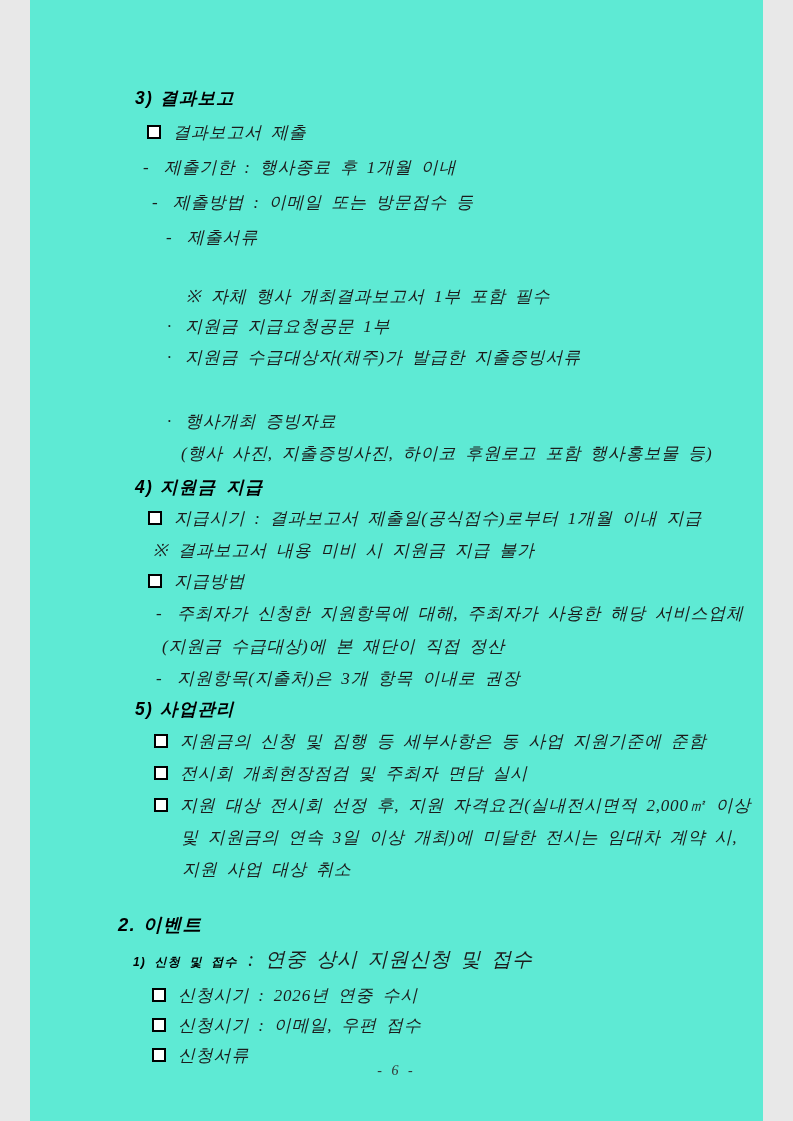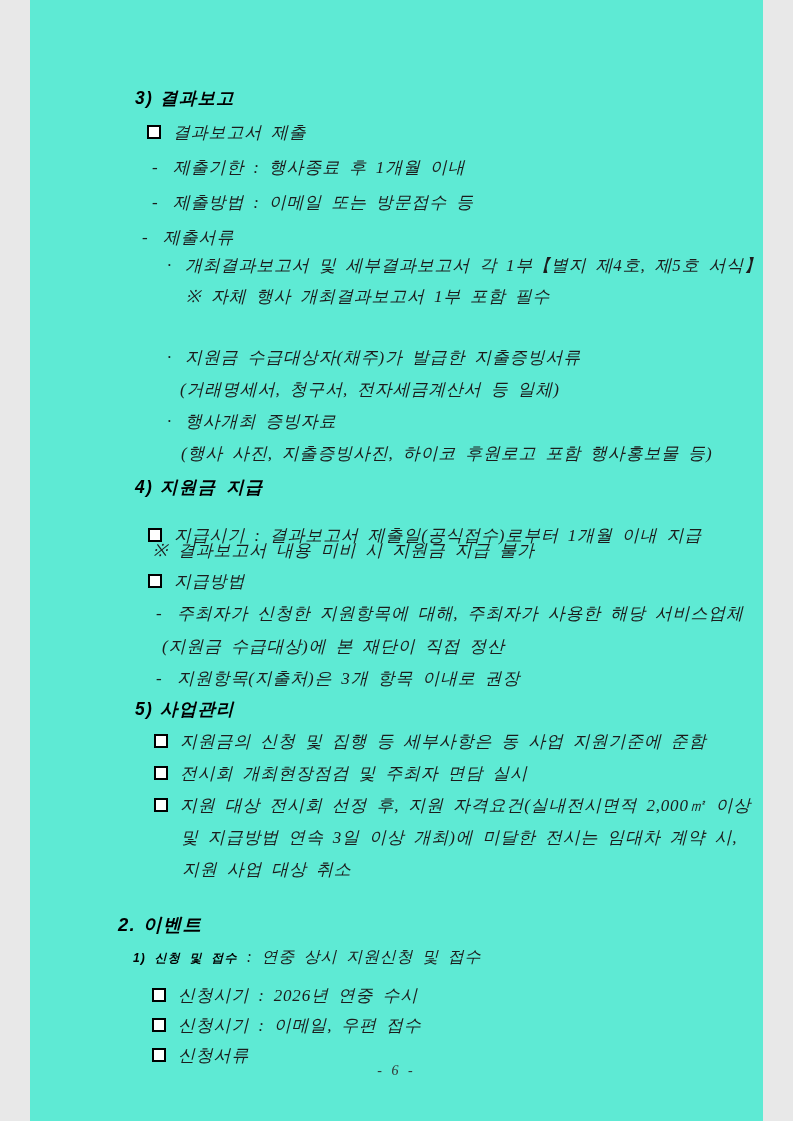--- a/index.html
+++ b/index.html
@@ -52,21 +52,21 @@
   .mk-dot  { width: 18px; }
   .mk-ref  { width: 25px; }
   .hb {
     font-family: "Liberation Sans", "DejaVu Sans", sans-serif;
     font-weight: bold;
     font-size: 12px;
     letter-spacing: 1.2px;
     color: #000;
     text-align: center;
   }
-  .hr { font-size: 16px; }
+  .hr { font-size: 20px; }
   .pagenum {
     position: absolute;
     left: 0;
     top: 1063px;
     width: 100%;
     text-align: center;
     font-size: 14px;
     letter-spacing: 3px;
     color: #333;
   }
@@ -77,62 +77,59 @@
 <div class="page">
 
   <div class="line h2" style="left:105px; top:88px">
     <span class="num">3)</span><span>결과보고</span>
   </div>
 
   <div class="line" style="left:117px; top:123px">
     <span class="cb"></span><span>결과보고서 제출</span>
   </div>
 
-  <div class="line" style="left:122px; top:158px">
+  <div class="line" style="left:113px; top:158px">
     <span class="mk mk-dash">-</span><span>제출기한 : 행사종료 후 1개월 이내</span>
   </div>
 
   <div class="line" style="left:122px; top:193px">
     <span class="mk mk-dash">-</span><span>제출방법 : 이메일 또는 방문접수 등</span>
   </div>
 
-  <div class="line" style="left:112px; top:228px">
+  <div class="line" style="left:136px; top:228px">
     <span class="mk mk-dash">-</span><span>제출서류</span>
   </div>
 
-  <div class="line" style="left:137px; top:256px">
-    <span class="mk mk-dot">·</span><span>개최결과보고서 및 세부결과보고서 각 1부【별지 제4호, 제5호 서식】</span>
-  </div>
 
   <div class="line" style="left:156px; top:287px">
     <span class="mk mk-ref">※</span><span>자체 행사 개최결과보고서 1부 포함 필수</span>
   </div>
 
+  <div class="line" style="left:137px; top:317px">
+    <span class="mk mk-dot">·</span><span>지원금 지급요청공문 1부</span>
+  </div>
 
   <div class="line" style="left:137px; top:348px">
     <span class="mk mk-dot">·</span><span>지원금 수급대상자(채주)가 발급한 지출증빙서류</span>
   </div>
 
-  <div class="line" style="left:150px; top:380px">
-    <span>(거래명세서, 청구서, 전자세금계산서 등 일체)</span>
-  </div>
 
   <div class="line" style="left:137px; top:412px">
     <span class="mk mk-dot">·</span><span>행사개최 증빙자료</span>
   </div>
 
   <div class="line" style="left:151px; top:444px">
     <span>(행사 사진, 지출증빙사진, 하이코 후원로고 포함 행사홍보물 등)</span>
   </div>
 
   <div class="line h2" style="left:105px; top:477px">
     <span class="num">4)</span><span>지원금 지급</span>
   </div>
 
-  <div class="line" style="left:118px; top:526px">
+  <div class="line" style="left:118px; top:509px">
     <span class="cb"></span><span>지급시기 : 결과보고서 제출일(공식접수)로부터 1개월 이내 지급</span>
   </div>
 
   <div class="line" style="left:123px; top:541px">
     <span class="mk mk-ref">※</span><span>결과보고서 내용 미비 시 지원금 지급 불가</span>
   </div>
 
   <div class="line" style="left:118px; top:572px">
     <span class="cb"></span><span>지급방법</span>
   </div>
@@ -159,21 +156,21 @@
 
   <div class="line" style="left:124px; top:732px">
     <span class="cb"></span><span>지원금의 신청 및 집행 등 세부사항은 동 사업 지원기준에 준함</span>
   </div>
 
   <div class="line" style="left:124px; top:796px">
     <span class="cb"></span><span>지원 대상 전시회 선정 후, 지원 자격요건(실내전시면적 2,000㎡ 이상</span>
   </div>
 
   <div class="line" style="left:151px; top:828px">
-    <span>및 지급방법 연속 3일 이상 개최)에 미달한 전시는 임대차 계약 시,</span>
+    <span>및 지원금의 연속 3일 이상 개최)에 미달한 전시는 임대차 계약 시,</span>
   </div>
 
   <div class="line" style="left:152px; top:860px">
     <span>지원 사업 대상 취소</span>
   </div>
 
   <div class="line h1" style="left:88px; top:914px">
     <span class="num">2.</span><span>이벤트</span>
   </div>
 

